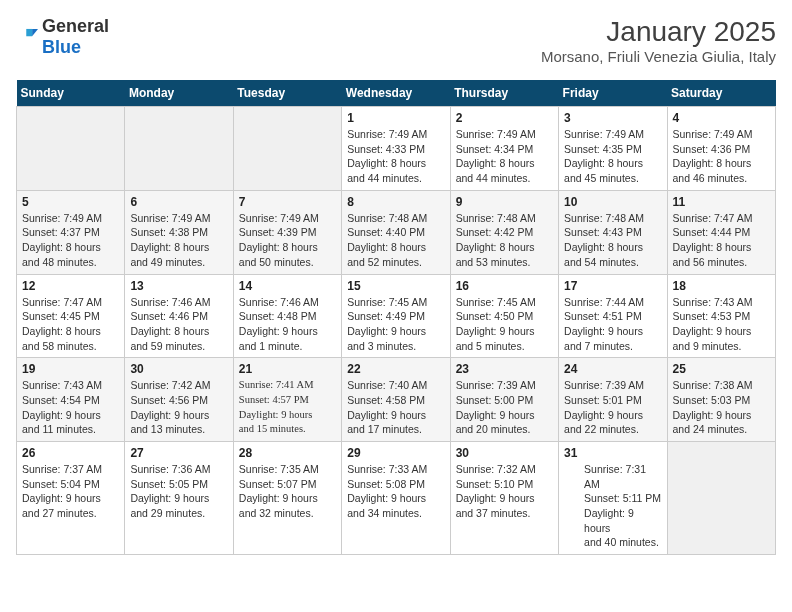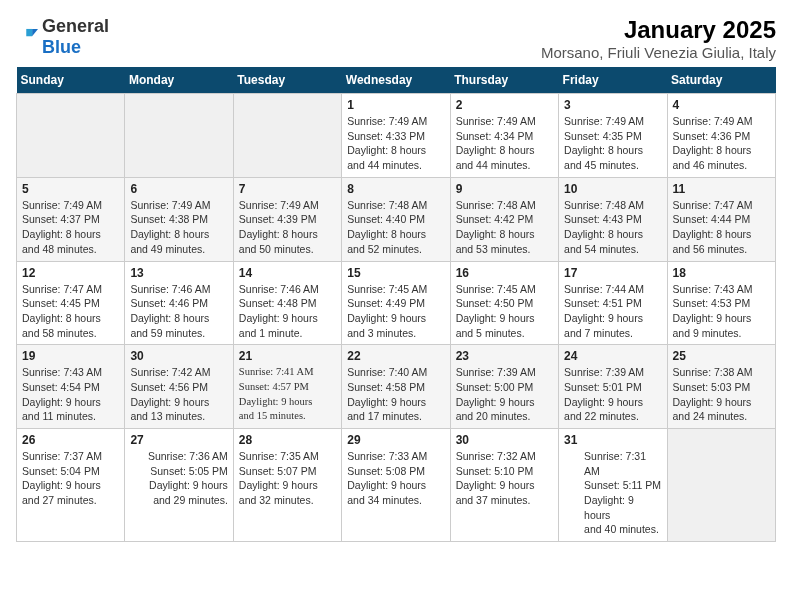--- a/index.html
+++ b/index.html
@@ -7,21 +7,21 @@
       font-family: Arial, sans-serif;
       background: #fff;
       width: 792px;
       min-height: 612px;
       padding: 16px;
     }
     .header-section {
       display: flex;
       justify-content: space-between;
       align-items: flex-start;
-      margin-bottom: 6px;
+      margin-bottom: 15px;
     }
     .logo {
       display: flex;
       align-items: center;
       gap: 4px;
     }
     .logo-text-general {
       font-size: 18px;
       font-weight: bold;
       color: #333;
@@ -32,23 +32,23 @@
       color: #1a6fc4;
     }
     .logo-icon {
       width: 22px;
       height: 22px;
     }
     .title-section {
       text-align: right;
     }
     .calendar-title {
-      font-size: 24px;
-      font-weight: bold;
-      color: #000000;
+      font-size: 28px;
+      font-weight: normal;
+      color: #404040;
     }
     .calendar-subtitle {
       font-size: 15px;
       color: #555;
     }
     table {
       width: 100%;
       border-collapse: collapse;
       font-size: 11px;
     }
@@ -310,21 +310,21 @@
       <tr>
         <td>
           <div class="day-number">26</div>
           <div class="day-info" style="white-space: pre-line;">Sunrise: 7:37 AM
 Sunset: 5:04 PM
 Daylight: 9 hours
 and 27 minutes.</div>
         </td>
         <td>
           <div class="day-number">27</div>
-          <div class="day-info" style="white-space: pre-line; text-align: right;">Sunrise: 7:36 AM
+          <div class="day-info" style="white-space: pre-line;">Sunrise: 7:36 AM
 Sunset: 5:05 PM
 Daylight: 9 hours
 and 29 minutes.</div>
         </td>
         <td>
           <div class="day-number">28</div>
           <div class="day-info" style="white-space: pre-line;">Sunrise: 7:35 AM
 Sunset: 5:07 PM
 Daylight: 9 hours
 and 32 minutes.</div>

